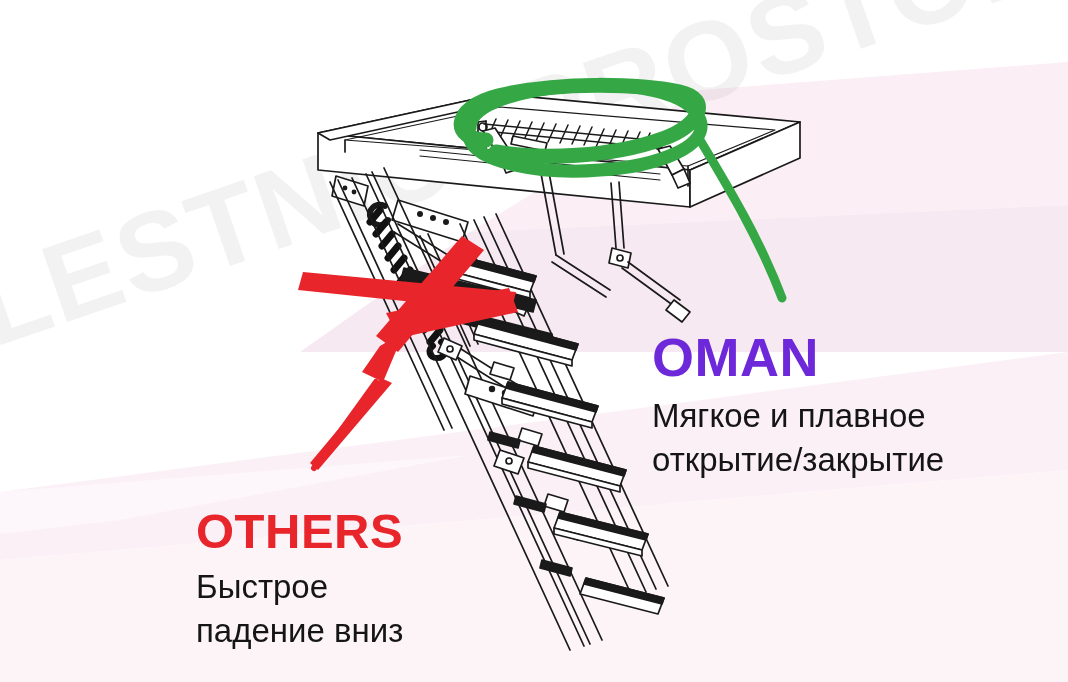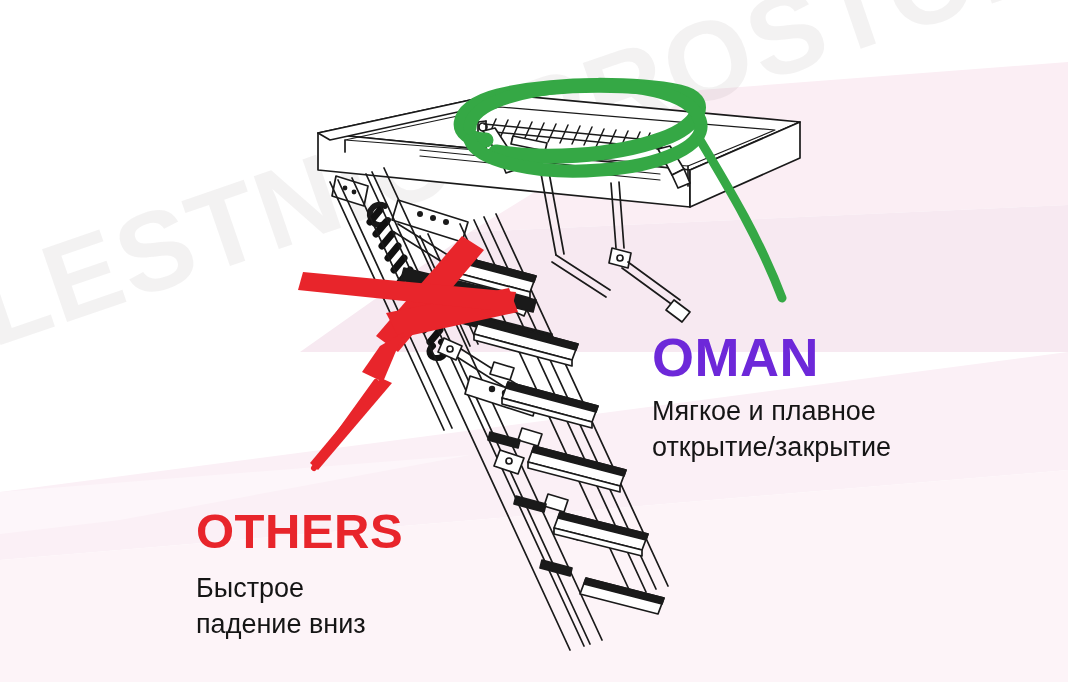--- a/index.html
+++ b/index.html
@@ -16,25 +16,25 @@
   .callout .brand{
     font-weight:bold;letter-spacing:.5px;line-height:1;
     white-space:nowrap;
   }
   .callout .desc{
     color:#151515;line-height:1.32;white-space:pre-line;
   }
 
   #oman-callout{left:652px;top:330px;}
   #oman-callout .brand{font-size:54px;color:#6d28d9;}
-  #oman-callout .desc{font-size:27px;margin-top:10px;}
+  #oman-callout .desc{font-size:33px;margin-top:10px;}
 
   #others-callout{left:196px;top:475px;}
   #others-callout .brand{font-size:49px;color:#e8252b;margin-top:32px;}
-  #others-callout .desc{font-size:27px;margin-top:15px;}
+  #others-callout .desc{font-size:33px;margin-top:9px;}
 
   
   #watermark{
     position:absolute;left:-40px;top:250px;width:1200px;
     transform:rotate(-19deg);transform-origin:0 0;
     font-size:112px;font-weight:bold;letter-spacing:2px;
     color:rgba(120,100,110,0.085);
     white-space:nowrap;pointer-events:none;user-select:none;
   }
 </style>

